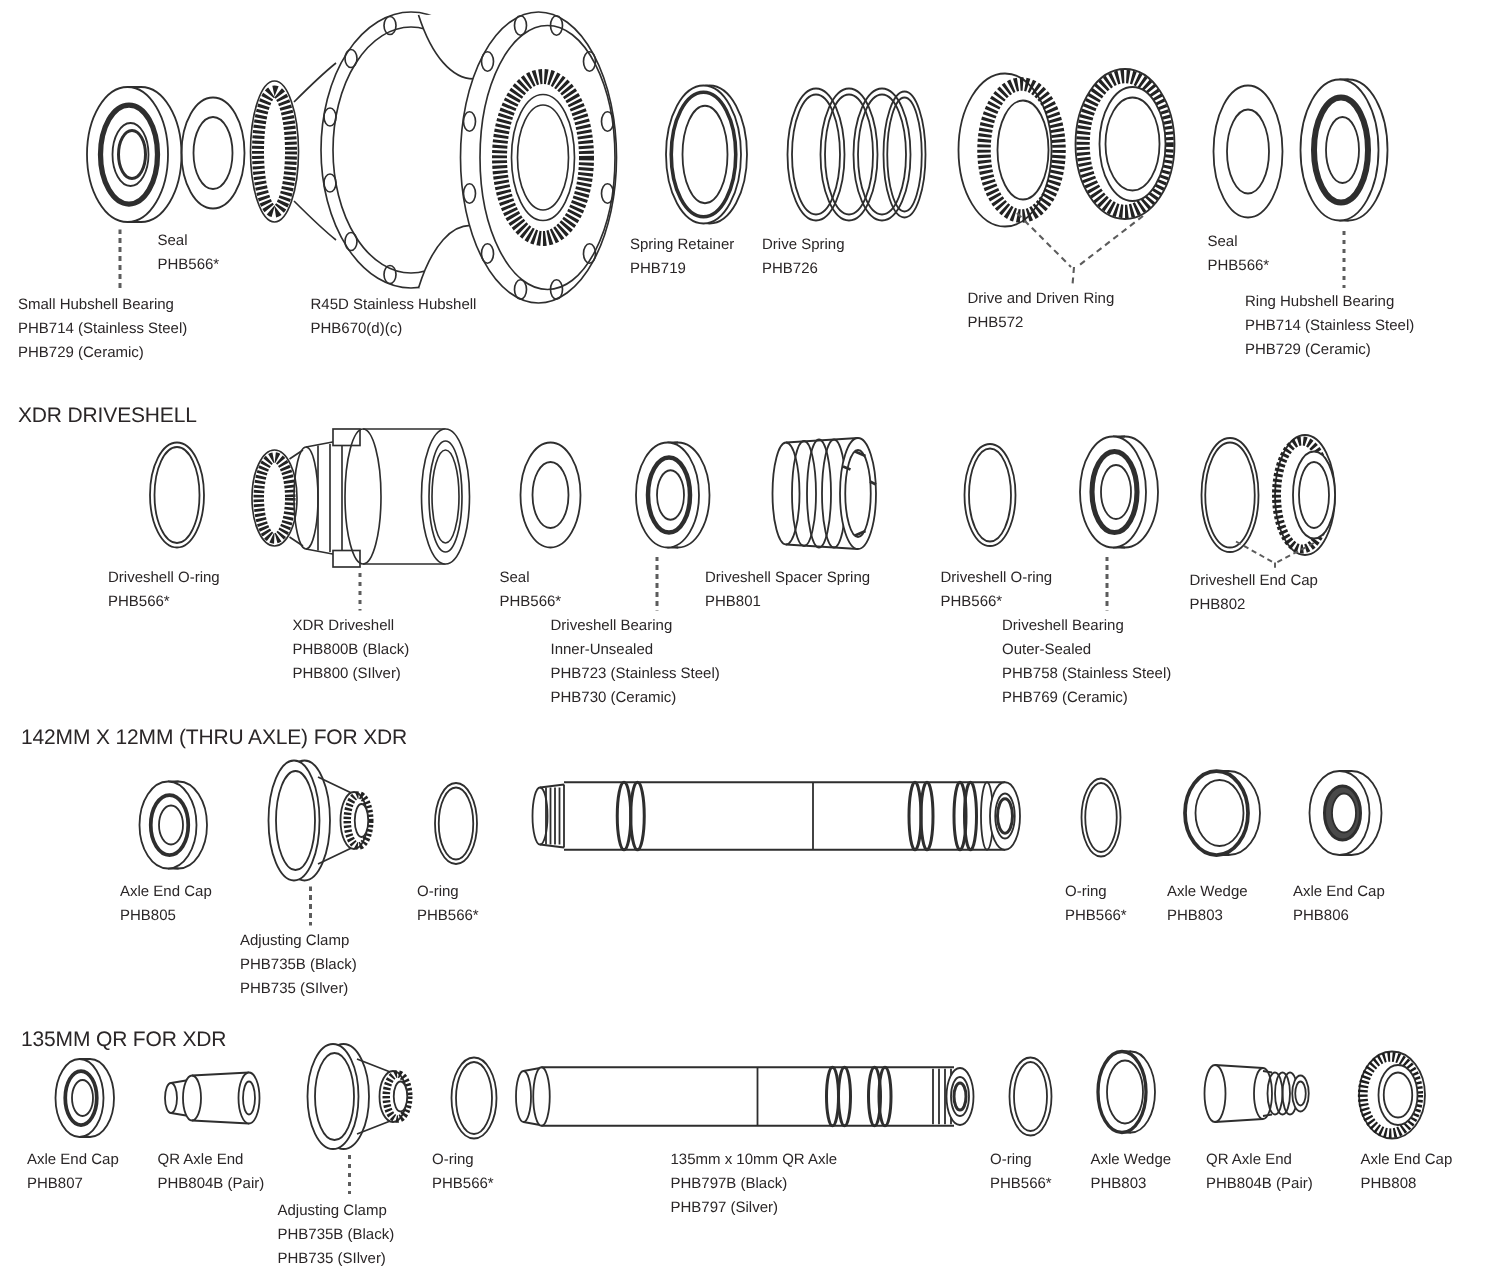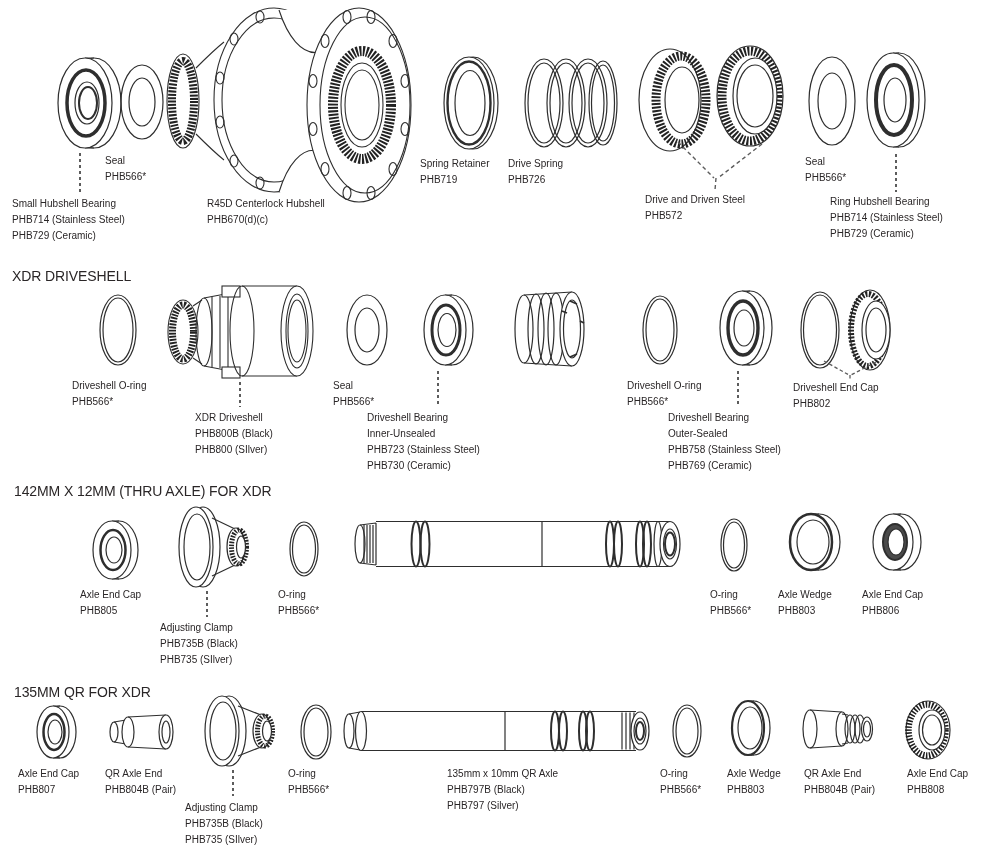--- a/index.html
+++ b/index.html
@@ -75,21 +75,21 @@
         <ellipse cx="163" cy="37" rx="4" ry="6.5"></ellipse>
       <ellipse cx="185" cy="13" rx="4" ry="6.5"></ellipse>
         <ellipse cx="209" cy="13" rx="4" ry="6.5"></ellipse>
       <ellipse cx="231" cy="37" rx="4" ry="6.5"></ellipse>
         <ellipse cx="243" cy="77" rx="4" ry="6.5"></ellipse>
       <ellipse cx="200" cy="101" rx="29" ry="54" stroke-width="10" stroke-dasharray="2 1.4" stroke="#222"></ellipse>
       <ellipse cx="200" cy="101" rx="21" ry="42" fill="#fff"></ellipse>
       <ellipse cx="200" cy="101" rx="17" ry="35"></ellipse>
     </g>
   </svg>
-  <div class="lbl" style="left:207px;top:196px">R45D Centerlock Hubshell
+  <div class="lbl" style="left:207px;top:196px">R45D Stainless Hubshell
 PHB670(d)(c)</div>
 
   <svg class="part" style="left:444px;top:55px" width="56" height="96" viewBox="0 0 56 96">
     <g fill="none" stroke="#2e2e2e" stroke-width="1.2">
       <ellipse cx="29" cy="48" rx="25" ry="46"></ellipse>
       <ellipse cx="25" cy="48" rx="25" ry="46" fill="#fff"></ellipse>
       <ellipse cx="25" cy="48" rx="21.5" ry="41.5" stroke-width="2.4"></ellipse>
       <ellipse cx="26" cy="48" rx="15" ry="32.5"></ellipse>
     </g>
   </svg>
@@ -120,21 +120,21 @@
       <ellipse cx="112" cy="51" rx="28" ry="45" stroke-width="9" stroke-dasharray="2 1.5" stroke="#222"></ellipse>
       <ellipse cx="117" cy="51" rx="22" ry="38" fill="#fff"></ellipse>
       <ellipse cx="117" cy="51" rx="18" ry="31"></ellipse>
     </g>
   </svg>
   <svg class="part" style="left:662px;top:140px" width="110" height="52" viewBox="0 0 110 52">
     <g fill="none" stroke="#5c5c5c" stroke-width="1.4" stroke-dasharray="4 3">
       <path d="M16,2 L52,38 M100,4 L56,38 M54,38 L53,50"></path>
     </g>
   </svg>
-  <div class="lbl" style="left:645px;top:192px">Drive and Driven Steel
+  <div class="lbl" style="left:645px;top:192px">Drive and Driven Ring
 PHB572</div>
 
   <svg class="part" style="left:806px;top:55px" width="52" height="92" viewBox="0 0 52 92">
     <g fill="none" stroke="#2e2e2e" stroke-width="1.2">
       <ellipse cx="26" cy="46" rx="23" ry="44"></ellipse>
       <ellipse cx="26" cy="46" rx="14" ry="28"></ellipse>
     </g>
   </svg>
   <div class="lbl" style="left:805px;top:154px">Seal
 PHB566*</div>
@@ -215,20 +215,22 @@
       <ellipse cx="12" cy="40" rx="9" ry="34"></ellipse>
       <path d="M12,6 L60,3 M12,74 L60,77"></path>
       <ellipse cx="24" cy="40" rx="8" ry="35"></ellipse>
       <ellipse cx="34" cy="40" rx="8" ry="36"></ellipse>
       <ellipse cx="44" cy="40" rx="8" ry="36"></ellipse>
       <ellipse cx="60" cy="40" rx="12" ry="37" fill="#fff"></ellipse>
       <ellipse cx="60" cy="40" rx="8.5" ry="29"></ellipse>
       <path d="M58,12 l7,3 M58,68 l7,-3 M68,32 l4,2 M50,22 l5,2" stroke-width="1.8"></path>
     </g>
   </svg>
+  <div class="lbl" style="left:470px;top:378px">Driveshell Spacer Spring
+PHB801</div>
 
   <svg class="part" style="left:640px;top:294px" width="40" height="72" viewBox="0 0 40 72">
     <g fill="none" stroke="#2e2e2e" stroke-width="1.2">
       <ellipse cx="20" cy="36" rx="17" ry="34"></ellipse>
       <ellipse cx="20" cy="36" rx="14" ry="31"></ellipse>
     </g>
   </svg>
   <div class="lbl" style="left:627px;top:378px">Driveshell O-ring
 PHB566*</div>
 

